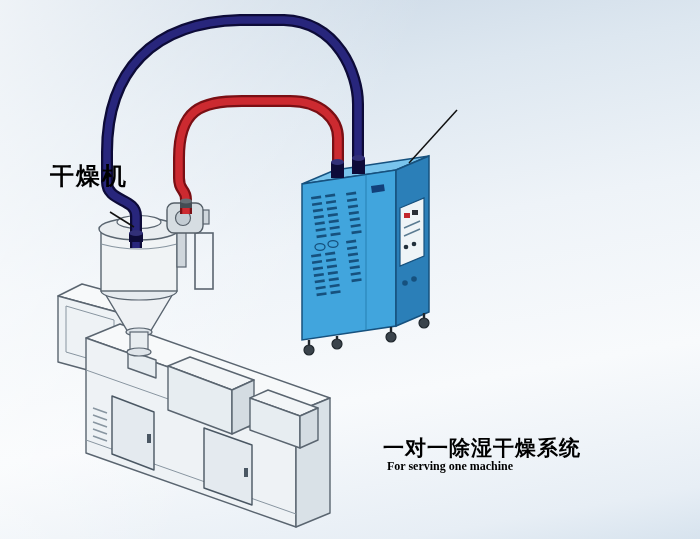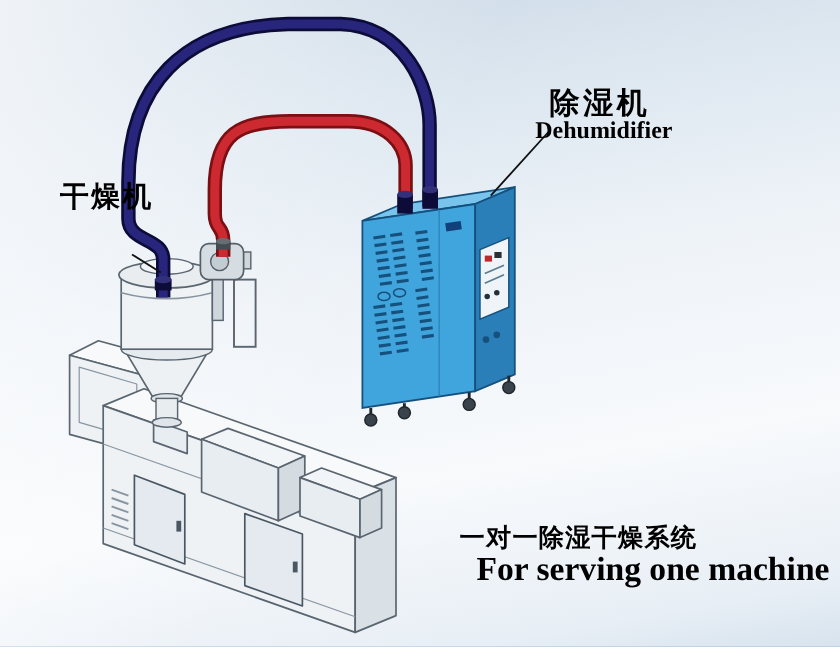--- a/index.html
+++ b/index.html
@@ -12,21 +12,21 @@
   }
   svg{position:absolute;left:0;top:0;}
   .label{position:absolute;color:#000;line-height:1.08;}
   .zh{display:block;font-weight:bold;font-family:"DejaVu Sans","Liberation Sans",sans-serif;}
   .en{display:block;font-weight:bold;font-family:"Liberation Serif","DejaVu Serif",serif;}
   .hopper-label .zh{font-size:24px;letter-spacing:2px;}
   .hopper-label .en{font-size:20px;}
   .dehum-label .zh{font-size:25px;letter-spacing:3px;margin-left:12px;}
   .dehum-label .en{font-size:20px;}
   .caption-label .zh{font-size:21px;letter-spacing:1px;}
-  .caption-label .en{font-size:28px;margin-left:14px;}
+  .caption-label .en{font-size:12px;margin-left:4px;}
 </style>
 </head>
 <body>
 
 <div class="stage">
 
 <svg width="700" height="539" viewBox="0 0 700 539">
   <defs>
     <g id="ventcol">
       <rect x="0" y="0" width="10" height="2.6"></rect>
@@ -158,27 +158,23 @@
     <rect x="129" y="233" width="14" height="9" fill="#0d0b38"></rect>
     <ellipse cx="136" cy="233" rx="7" ry="3" fill="#323078"></ellipse>
     <rect x="180" y="201" width="12" height="7" fill="#444c53"></rect>
     <ellipse cx="186" cy="201" rx="6" ry="2.6" fill="#666e75"></ellipse>
   </g>
 
   <line x1="110" y1="212" x2="134" y2="227" stroke="#111" stroke-width="1.5"></line>
   <line x1="457" y1="110" x2="409" y2="163" stroke="#111" stroke-width="1.5"></line>
 </svg>
 
-<div class="label hopper-label" style="left:50px;top:152px;">
+<div class="label hopper-label" style="left:50px;top:164px;">
   <span class="zh">干燥机</span>
 </div>
 
-<div class="label dehum-label" style="left:446px;top:72px;">
-  <span class="zh">除湿机</span>
-  <span class="en">Dehumidifier</span>
-</div>
 
 <div class="label caption-label" style="left:383px;top:437px;">
   <span class="zh">一对一除湿干燥系统</span>
   <span class="en">For serving one machine</span>
 </div>
 
 </div>
 
 </body></html>

